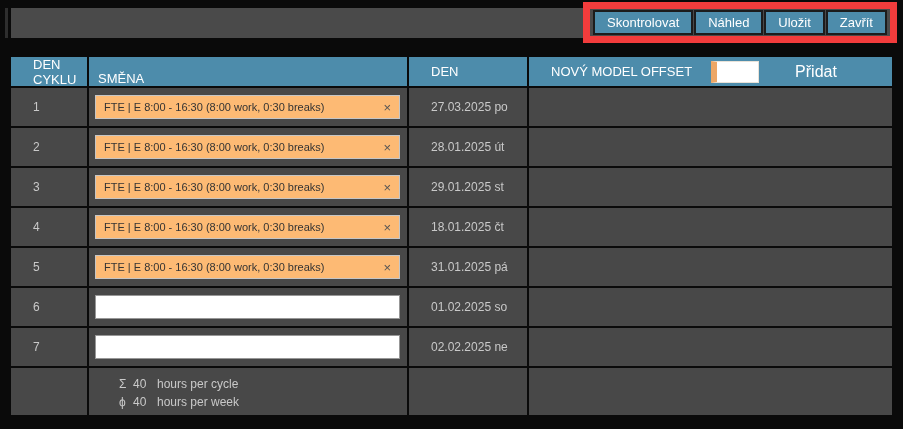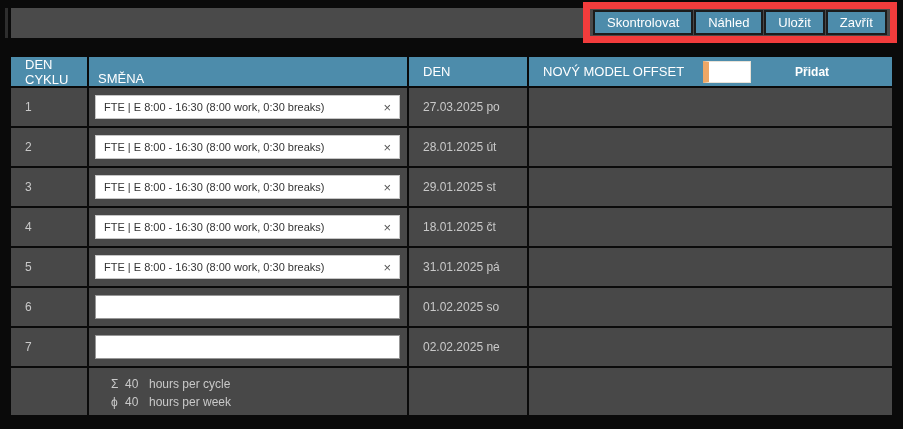--- a/index.html
+++ b/index.html
@@ -62,39 +62,39 @@
     grid-template-columns: 76px 318px 118px 1fr;
     gap: 2px;
     margin-bottom: 2px;
   }
   .cell {
     background: #484848;
     color: #c9c9c9;
     font-size: 12px;
     display: flex;
     align-items: center;
-    padding-left: 14px;
+    padding-left: 22px;
     overflow: hidden;
   }
   .thead .cell {
     background: #4d8cab;
     color: #ffffff;
     font-size: 13px;
     height: 29px;
   }
   .drow .cell { height: 38px; }
   .srow .cell { height: 47px; }
 
   
   .col-shift { padding-left: 0; }
   .combobox {
     margin-left: 6px;
     width: calc(100% - 13px);
     height: 24px;
-    background: #ffffff;
+    background: #fdba74;
     border: 1px solid #c6c6c6;
     display: flex;
     align-items: center;
     padding: 0 8px;
     cursor: pointer;
   }
   .cb-text {
     flex: 1;
     color: #333333;
     font-size: 11px;
@@ -129,23 +129,23 @@
     width: 48px;
     height: 22px;
     background: #ffffff;
     border: 1px solid #e8e2d8;
     border-left: 6px solid #eda766;
     font-family: inherit;
     font-size: 12px;
     padding: 0 3px;
   }
   .add-label {
-    margin-left: 32px;
-    font-size: 12px;
-    font-weight: bold;
+    margin-left: 24px;
+    font-size: 16px;
+    font-weight: normal;
     color: #ffffff;
     cursor: pointer;
   }
 
   
   .summary-cell {
     display: block;
     padding-top: 8px;
     color: #c9c9c9;
   }

